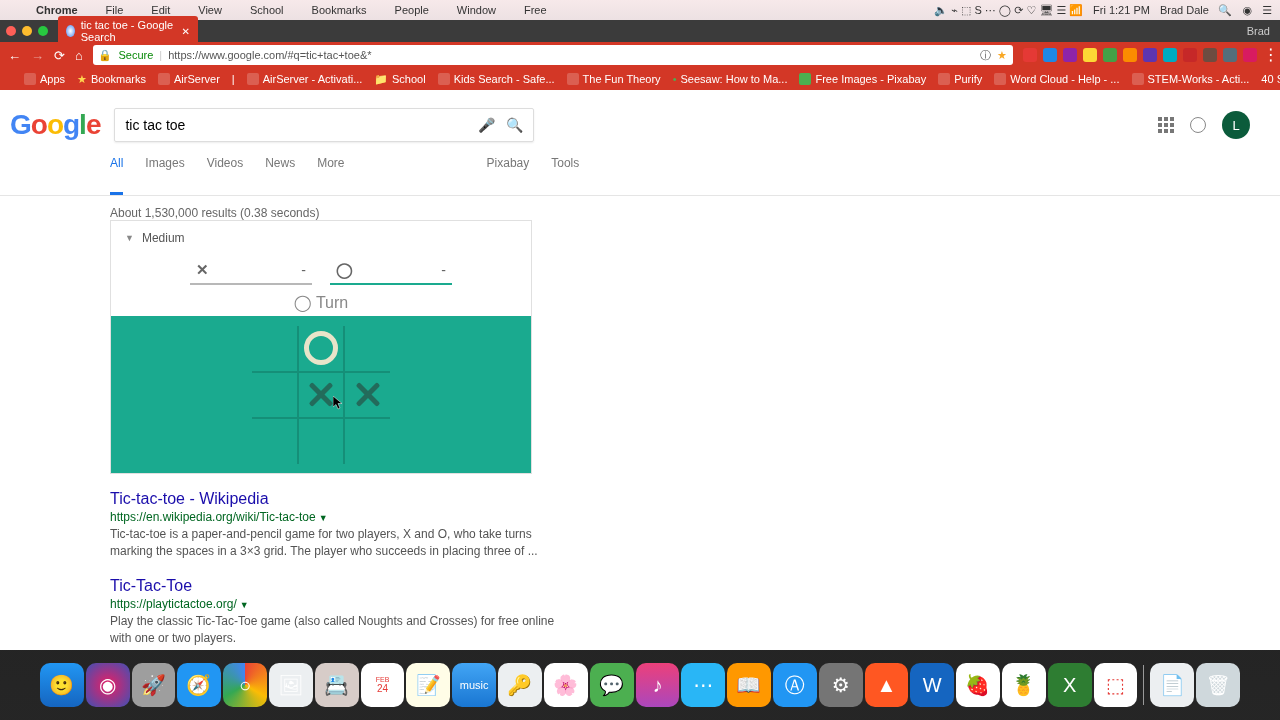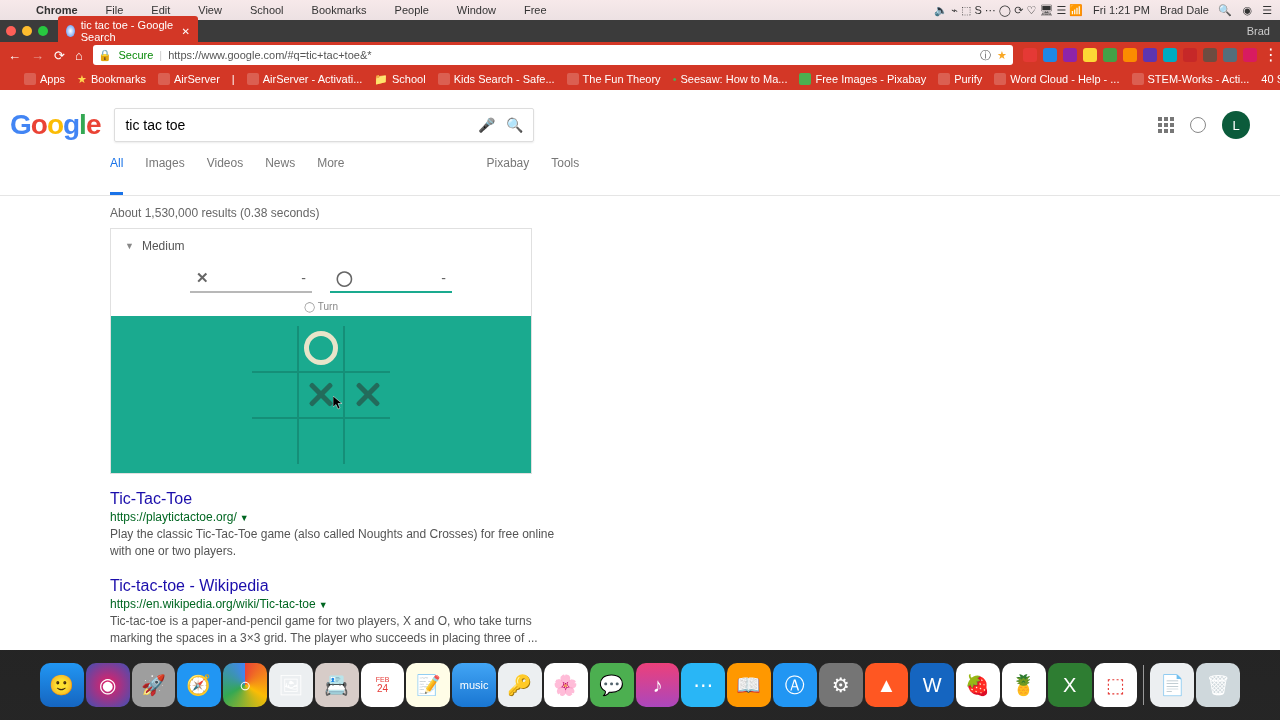--- a/index.html
+++ b/index.html
@@ -46,30 +46,30 @@
   .apps-ico i{background:#777;}
   .bell{width:16px;height:16px;border:1px solid #888;border-radius:50%;}
   .avatar{width:28px;height:28px;border-radius:50%;background:#0b5b3b;color:#fff;display:flex;align-items:center;justify-content:center;font-size:13px;}
 
   .tabs-row{display:flex;gap:22px;padding:14px 0 0 110px;font-size:12px;color:#777;border-bottom:1px solid #e5e5e5;}
   .tabs-row .t{padding-bottom:22px;cursor:pointer;}
   .tabs-row .t.active{color:#1a73e8;border-bottom:3px solid #1a73e8;}
   .tabs-row .right-tools{margin-left:120px;display:flex;gap:22px;}
 
   .results-col{padding:10px 0 0 110px;width:560px;font-size:12px;color:#666;}
-  .stats{margin-bottom:8px;}
+  .stats{}
 
   .game-card{border:1px solid #e0e0e0;width:422px;}
   .difficulty{padding:10px 14px;display:flex;align-items:center;gap:8px;font-size:12px;color:#555;}
   .difficulty .tri{font-size:9px;color:#888;}
   .score-row{display:flex;justify-content:center;gap:18px;padding:2px 0 6px;}
   .score-box{width:122px;border-bottom:2px solid #b8b8b8;display:flex;justify-content:space-between;align-items:center;padding:4px 6px;font-size:14px;}
   .score-box.active{border-bottom-color:#1aaa8f;}
   .score-box .sym{font-weight:bold;font-size:15px;}
-  .turn-ind{text-align:center;font-size:10px;color:#888;padding:2px 0 4px;}
+  .turn-ind{text-align:center;font-size:16px;color:#888;padding:2px 0 4px;}
   .board-wrap{background:#1aaa8f;height:157px;display:flex;align-items:center;justify-content:center;}
   .board{display:grid;grid-template-columns:repeat(3,46px);grid-template-rows:repeat(3,46px);}
   .cell{border:1px solid #158f78;display:flex;align-items:center;justify-content:center;position:relative;}
   .cell:nth-child(-n+3){border-top:none;} .cell:nth-child(n+7){border-bottom:none;}
   .cell:nth-child(3n+1){border-left:none;} .cell:nth-child(3n){border-right:none;}
   .mark-x::before,.mark-x::after{content:"";position:absolute;width:30px;height:5px;background:#236b5b;border-radius:2px;}
   .mark-x::before{transform:rotate(45deg);} .mark-x::after{transform:rotate(-45deg);}
   .mark-o::before{content:"";width:24px;height:24px;border:5px solid #e8e4c9;border-radius:50%;display:block;}
   .restart{text-align:center;padding:10px;font-size:12px;color:#1aaa8f;font-weight:bold;letter-spacing:0.3px;}
   .feedback{text-align:right;font-size:10px;color:#777;font-style:italic;padding:3px 4px 0 0;width:422px;}
@@ -286,30 +286,30 @@
           <div class="cell mark-x"></div>
           <div class="cell mark-x"></div>
           <div class="cell"></div>
           <div class="cell"></div>
           <div class="cell"></div>
         </div>
       </div>
     </div>
 
     <div class="result">
+      <h3>Tic-tac-toe - Wikipedia</h3>
+      <div class="url"><span>https://en.wikipedia.org/wiki/Tic-tac-toe</span><span class="arr">▼</span></div>
+      <div class="desc">Tic-tac-toe is a paper-and-pencil game for two players, X and O, who take turns marking the spaces in a 3×3 grid. The player who succeeds in placing three of ...</div>
+
+    </div>
+
+    <div class="result">
       <h3>Tic-Tac-Toe</h3>
       <div class="url"><span>https://playtictactoe.org/</span><span class="arr">▼</span></div>
       <div class="desc">Play the classic Tic-Tac-Toe game (also called Noughts and Crosses) for free online with one or two players.</div>
-    </div>
-
-    <div class="result">
-      <h3>Tic-tac-toe - Wikipedia</h3>
-      <div class="url"><span>https://en.wikipedia.org/wiki/Tic-tac-toe</span><span class="arr">▼</span></div>
-      <div class="desc">Tic-tac-toe is a paper-and-pencil game for two players, X and O, who take turns marking the spaces in a 3×3 grid. The player who succeeds in placing three of ...</div>
-
     </div>
 
   </div>
 
   <div class="cursor" style="left:333px;top:306px">
     <svg viewBox="0 0 10 14">
         <path d="M0 0 L0 11 L3 8.5 L5 13 L7 12 L5 7.5 L9 7.5 Z" fill="#000" stroke="#fff" stroke-width="0.5"></path>
       </svg>
   </div>
 </div>

